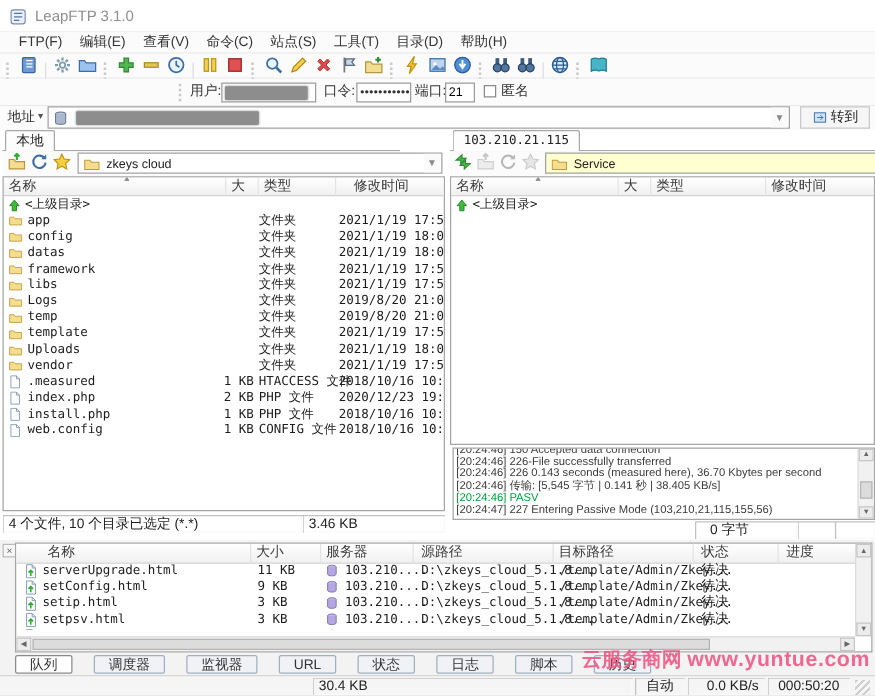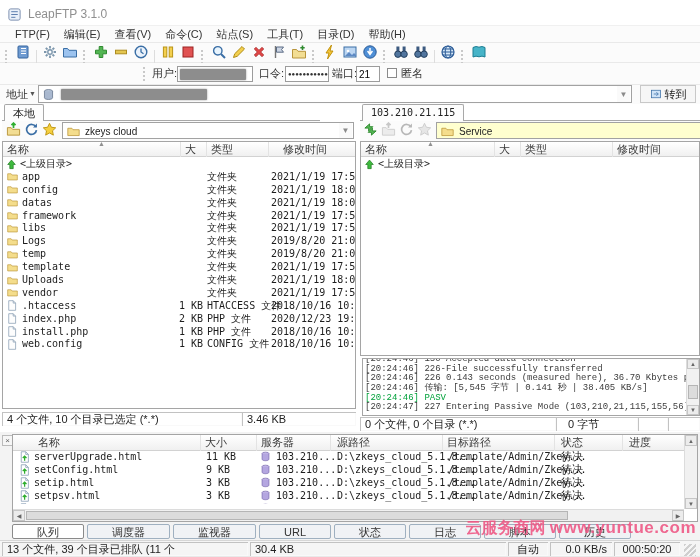--- a/index.html
+++ b/index.html
@@ -35,30 +35,30 @@
 .hrow{position:absolute;left:0;right:0;top:0;height:15px;background:linear-gradient(#ffffff,#f0f0f0);border-bottom:1px solid #d2d2d2}
 .hcell{position:absolute;top:0;height:15px;border-right:1px solid #e3e3e3;line-height:14px;color:#3a3a3a;padding-left:4px;font-size:11px;overflow:hidden}
 .sort{position:absolute;top:-2px;font-size:7px;color:#909090}
 .rows{position:absolute;left:0;right:0;overflow:hidden}
 .row{position:relative;height:12.9px;line-height:12.9px;white-space:nowrap;font-family:"DejaVu Sans Mono","Liberation Mono",monospace;font-size:10px;color:#1d1d1d}
 .row .ci{position:absolute;top:0.5px}
 .mono{font-family:"DejaVu Sans Mono","Liberation Mono",monospace}
 .statusrow{position:absolute;left:0;right:0;height:17px}
 .scell{position:absolute;top:1px;height:14px;line-height:14px;box-shadow:inset 1px 1px 0 #c2c2c2,inset -1px -1px 0 #f9f9f9;padding:0 5px;font-size:11px;white-space:nowrap;overflow:hidden;color:#222}
 .logbox{position:absolute;background:#fff;border:1px solid #a5a5a5;overflow:hidden}
-.logline{height:9.7px;line-height:9.7px;font-family:Liberation Mono, monospace;font-size:9px;color:#3c3c3c;white-space:nowrap}
+.logline{height:9.7px;line-height:9.7px;font-family:Liberation Sans, sans-serif;font-size:9px;color:#3c3c3c;white-space:nowrap}
 .vsb{position:absolute;width:13px;background:#f1f1f1;border-left:1px solid #dcdcdc}
 .hsb{position:absolute;height:12px;background:#f1f1f1;border-top:1px solid #dcdcdc}
 .sbb{position:absolute;background:#ececec;border:1px solid #c6c6c6;color:#666;font-size:6px;display:flex;align-items:center;justify-content:center}
 .sbt{position:absolute;background:#dcdcdc;border:1px solid #b5b5b5}
 .queuebox{position:absolute;left:12px;top:434px;width:686px;height:88px;background:#fff;border:1px solid #a5a5a5;overflow:hidden}
 .qrow{position:relative;height:13px;line-height:13px;white-space:nowrap;font-family:"DejaVu Sans Mono","Liberation Mono",monospace;font-size:10px;color:#1d1d1d}
 .qrow .ci{position:absolute;top:0.5px}
 .tabsrow{top:524px;height:16px;background:#f3f3f3;border-bottom:none;padding-left:12px}
-.btab{display:inline-block;height:15px;line-height:14px;border:1px solid #9fb0c0;background:#f0f2f5;border-radius:2px;padding:0 24px;margin-right:3px;font-size:11px;color:#333;vertical-align:top}
+.btab{display:inline-block;height:15px;line-height:14px;border:1px solid #9fb0c0;background:#f0f2f5;border-radius:2px;padding:0 11px;margin-right:17px;font-size:11px;color:#333;vertical-align:top}
 .btab.active{background:#fff;border-color:#8a8a8a}
 .statusbar{top:540px;height:17px;background:#f5f5f5;border-top:1px solid #d6d6d6}
 .watermark{position:absolute;left:420px;top:518px;width:276px;text-align:right;color:#ef5583;opacity:.88;white-space:nowrap;pointer-events:none}
 .watermark .p1{font-size:16px;font-weight:bold}
 .watermark .p2{font-size:17px;font-weight:bold;letter-spacing:.5px}
 .dis{opacity:.45;filter:grayscale(1)}
 </style>
 </head>
 <body>
 
@@ -342,21 +342,21 @@
           <span style="position:absolute;left:204px">文件夹</span>
           <span style="position:absolute;left:268px">2021/1/19 17:57</span>
         </div>
       </div>
       <div>
         <div class="row">
           <svg class="ci" style="left:4px" width="11" height="11" viewBox="0 0 16 16">
               <path d="M2.5 1h6.5l3.5 3.5V15h-10z" fill="#fdfdfd" stroke="#7e95ac"></path>
               <path d="M9 1v3.5h3.5" fill="none" stroke="#7e95ac"></path>
             </svg>
-          <span style="position:absolute;left:19px">.htaccess</span>
+          <span style="position:absolute;left:19px">.measured</span>
           <span style="position:absolute;left:152px;width:48px;text-align:right">1 KB</span>
           <span style="position:absolute;left:204px">HTACCESS 文件</span>
           <span style="position:absolute;left:268px">2018/10/16 10:39</span>
         </div>
 
         <div class="row">
           <svg class="ci" style="left:4px" width="11" height="11" viewBox="0 0 16 16">
               <path d="M2.5 1h6.5l3.5 3.5V15h-10z" fill="#fdfdfd" stroke="#7e95ac"></path>
               <path d="M9 1v3.5h3.5" fill="none" stroke="#7e95ac"></path>
             </svg>
@@ -455,21 +455,20 @@
         <div class="logline" style="color: rgb(0, 161, 58);">[20:24:46] PASV</div>
         <div class="logline">[20:24:47] 227 Entering Passive Mode (103,210,21,115,155,56)</div>
       </div>
     <div class="vsb" style="right:0;top:0;bottom:0">
       <div class="sbb" style="left:0;top:0;width:12px;height:10px">▲</div>
       <div class="sbt" style="left:1px;top:26px;width:10px;height:14px"></div>
       <div class="sbb" style="left:0;bottom:0;width:12px;height:10px">▼</div>
     </div>
   </div>
   <div class="statusrow" style="top:312px">
-    <div class="scell" style="left:0;width:196px">0 个文件, 0 个目录 (*.*)</div>
     <div class="scell" style="left:196px;width:82px;padding-left:12px">0 字节</div>
     <div class="scell" style="left:278px;width:30px"></div>
     <div class="scell" style="left:308px;width:32px"></div>
   </div>
 </div>
 
 <div class="abs" style="left:0;top:432px;width:700px;height:92px;background:#f3f3f3">
   <div class="abs" style="left:2px;top:3px;width:11px;height:11px;border:1px solid #bbb;background:#f6f6f6;color:#666;font-size:8px;line-height:9px;text-align:center">×</div>
 </div>
 <div class="queuebox">
@@ -579,21 +578,20 @@
     <div class="sbt" style="left:13px;top:1px;width:542px;height:9px"></div>
     <div class="sbb" style="right:0;top:0;width:12px;height:11px">▶</div>
   </div>
 </div>
 
 <div class="bar tabsrow">
   <span class="btab active">队列</span><span><span class="btab">调度器</span><span class="btab">监视器</span><span class="btab">URL</span><span class="btab">状态</span><span class="btab">日志</span><span class="btab">脚本</span><span class="btab">历史</span></span>
 </div>
 
 <div class="bar statusbar">
-  <div class="scell" style="left:2px;width:246px">13 个文件, 39 个目录已排队 (11 个</div>
   <div class="scell" style="left:250px;width:256px">30.4 KB</div>
   <div class="scell" style="left:508px;width:40px;text-align:center">自动</div>
   <div class="scell" style="left:550px;width:62px;text-align:right">0.0 KB/s</div>
   <div class="scell" style="left:614px;width:66px;text-align:center">000:50:20</div>
   <div class="abs" style="left:684px;top:3px;width:12px;height:12px;background:repeating-linear-gradient(135deg,#cfcfcf 0 2px,transparent 2px 4px)"></div>
 </div>
 
 <div class="watermark"><span class="p1">云服务商网 </span><span class="p2">www.yuntue.com</span></div>
 
 </body></html>

